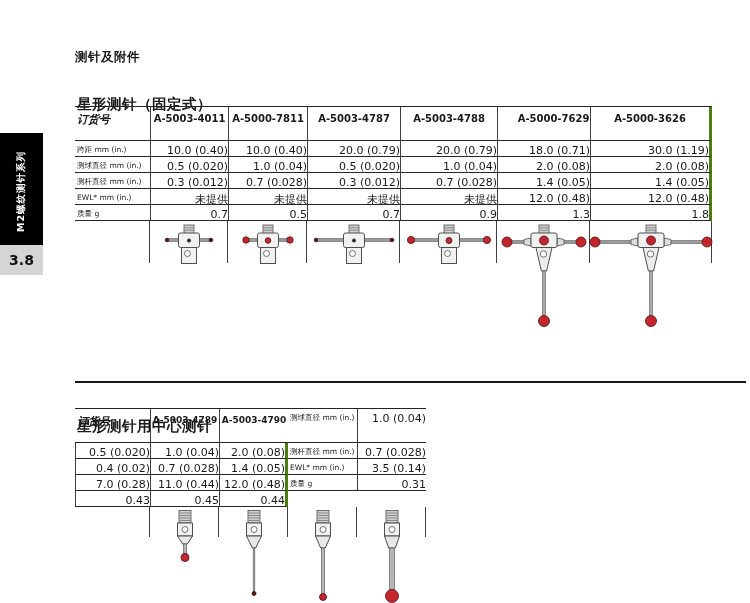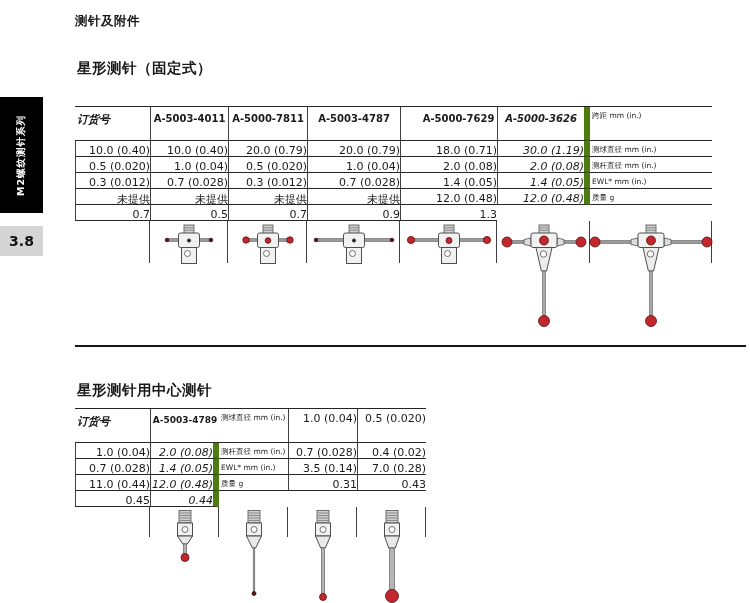--- a/index.html
+++ b/index.html
@@ -1,35 +1,35 @@
 <!DOCTYPE html>
 <html><head>
 <meta charset="utf-8">
 <style>
   * { margin:0; padding:0; box-sizing:border-box; }
   html,body { width:750px; height:603px; background:#ffffff; overflow:hidden;
     font-family:"DejaVu Sans","Liberation Sans",sans-serif; color:#1a1a1a; position:relative; }
-  .abs { position:absolute; }
+  .abs { position:absolute;margin-top:36px; }
   #page-header { left:75px; top:13px; font-size:12.5px; font-weight:bold; letter-spacing:.5px; }
   #sidebar-band { left:0; top:97px; width:43px; height:116px; background:#000;
     display:flex; align-items:center; justify-content:center; }
   #sidebar-band span { color:#fff; font-size:9.5px; font-weight:bold; white-space:nowrap;
     letter-spacing:1px; transform:rotate(-90deg); }
-  #sidebar-tab { left:0; top:226px; width:43px; height:30px; background:#d5d5d5;
+  #sidebar-tab { left:0; top:209px; width:43px; height:30px; background:#d5d5d5;
     display:flex; align-items:center; justify-content:center; font-weight:bold; font-size:14px; color:#111; }
   .section-title { font-weight:bold; font-size:14.5px; letter-spacing:.5px; }
   #sec1-title { left:77px; top:59px; }
   #sec2-title { left:77px; top:381px; }
   #section-divider { left:75px; top:345px; width:671px; height:2px; background:#161616; }
   .tbl { position:absolute; display:grid; border-top:1.5px solid #222; }
   #table1 { left:75px; top:106px; }
   #table2 { left:75px; top:408px; }
   .cell { border-bottom:1px solid #272727; overflow:visible; }
   .cell.vl { border-left:1px solid #3f3f3f; }
-  .cell.vr { border-right:6px solid #4d7c0f;font-style:italic; }
+  .cell.vr { border-right:3px solid #4d7c0f; }
   .th-label { font-weight:bold; font-size:11px; padding:5px 0 0 2px;font-style:italic; }
   .th-pn { font-weight:bold; text-align:center; padding-top:6px; white-space:nowrap; }
   .row-label { font-size:7.5px; color:#222; padding:4px 0 0 2px; white-space:nowrap; }
   .row-val { font-size:11px; text-align:right; padding-top:2.5px; white-space:nowrap; }
   .img-row { grid-column:1 / -1; position:relative; }
   .stub { position:absolute; top:0; width:1px; background:#3f3f3f; }
   .stylus { position:absolute; top:3px; line-height:0; }
 </style>
 </head>
 <body>
@@ -42,20 +42,21 @@
 <div class="abs" id="sidebar-tab">
   <span>3.8</span>
 </div>
 
 <div class="abs section-title" id="sec1-title">星形测针（固定式）</div>
 <div class="tbl" id="table1" style="grid-template-columns: 75px 78px 79px 93px 97px 93px 122px; grid-template-rows: 34px 16px 16px 16px 16px 16px 115px;">
     <div class="cell th-label">订货号</div>
     <div class="cell th-pn vl" style="font-size: 10px;">A-5003-4011</div>
     <div class="cell th-pn vl" style="font-size: 10px;">A-5000-7811</div>
     <div class="cell th-pn vl" style="font-size: 10px;">A-5003-4787</div>
+    <div class="cell th-pn vl" style="font-size: 10px;">A-5003-4788</div>
     <div class="cell th-pn vl" style="font-size: 10px; padding-left: 19px;">A-5000-7629</div>
     <div class="cell th-pn vl vr" style="font-size: 10px;">A-5000-3626</div>
     <div class="cell row-label">跨距 mm (in.)</div>
     <div class="cell row-val vl">10.0 (0.40)</div>
     <div class="cell row-val vl">10.0 (0.40)</div>
     <div class="cell row-val vl">20.0 (0.79)</div>
     <div class="cell row-val vl">20.0 (0.79)</div>
     <div class="cell row-val vl">18.0 (0.71)</div>
     <div class="cell row-val vl vr">30.0 (1.19)</div>
     <div class="cell row-label">测球直径 mm (in.)</div>
@@ -78,20 +79,21 @@
     <div class="cell row-val vl">未提供</div>
     <div class="cell row-val vl">未提供</div>
     <div class="cell row-val vl">12.0 (0.48)</div>
     <div class="cell row-val vl vr">12.0 (0.48)</div>
     <div class="cell row-label">质量 g</div>
     <div class="cell row-val vl">0.7</div>
     <div class="cell row-val vl">0.5</div>
     <div class="cell row-val vl">0.7</div>
     <div class="cell row-val vl">0.9</div>
     <div class="cell row-val vl">1.3</div>
+    <div class="cell row-val vl vr">1.8</div>
     <div class="img-row">
       <div class="stub" style="left: 74px; height: 42px;"></div>
       <div class="stub" style="left: 152px; height: 42px;"></div>
       <div class="stub" style="left: 231px; height: 42px;"></div>
       <div class="stub" style="left: 324px; height: 42px;"></div>
       <div class="stub" style="left: 421px; height: 42px;"></div>
       <div class="stub" style="left: 514px; height: 42px;"></div>
       <div class="stub" style="left: 636px; height: 42px;"></div>
       <div class="stylus" style="left: 84px;"><svg width="60" height="42" viewBox="0 0 60 42" xmlns="http://www.w3.org/2000/svg">
           <rect x="8" y="14.7" width="44" height="2.6" rx="0" fill="#9b9b9b" stroke="#565656" stroke-width="0.6"></rect>
@@ -169,20 +171,21 @@
         </svg></div>
     </div>
   </div>
 
 <div class="abs" id="section-divider"></div>
 
 <div class="abs section-title" id="sec2-title">星形测针用中心测针</div>
 <div class="tbl" id="table2" style="grid-template-columns: 75px 69px 69px 69px 69px; grid-template-rows: 34px 16px 16px 16px 16px 95px;">
     <div class="cell th-label">订货号</div>
     <div class="cell th-pn vl" style="font-size: 9px;">A-5003-4789</div>
+    <div class="cell th-pn vl" style="font-size: 9px;">A-5003-4790</div>
     <div class="cell row-label">测球直径 mm (in.)</div>
     <div class="cell row-val vl">1.0 (0.04)</div>
     <div class="cell row-val vl">0.5 (0.020)</div>
     <div class="cell row-val vl">1.0 (0.04)</div>
     <div class="cell row-val vl vr">2.0 (0.08)</div>
     <div class="cell row-label">测杆直径 mm (in.)</div>
     <div class="cell row-val vl">0.7 (0.028)</div>
     <div class="cell row-val vl">0.4 (0.02)</div>
     <div class="cell row-val vl">0.7 (0.028)</div>
     <div class="cell row-val vl vr">1.4 (0.05)</div>

